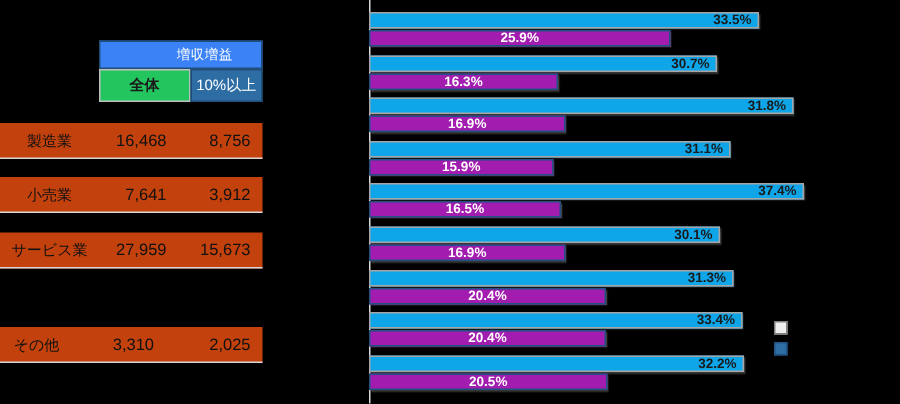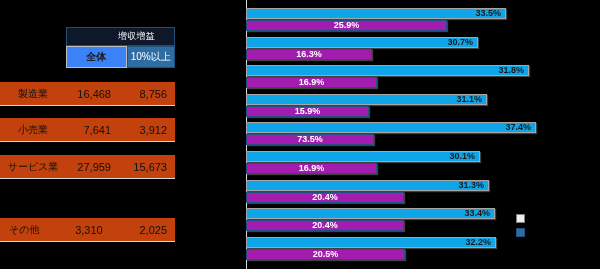--- a/index.html
+++ b/index.html
@@ -23,21 +23,21 @@
     width: 230px;
     height: 269px;
   }
 
   .tbl-header-top {
     position: absolute;
     left: 66px;
     top: 27px;
     width: 109px;
     height: 19px;
-    background: #0f172a;
+    background: #3b82f6;
     border: 1px solid #1f4e79;
     box-sizing: border-box;
     color: #ffffff;
     font-size: 9px;
     display: flex;
     align-items: center;
     justify-content: center;
     letter-spacing: 0.3px;
     padding-left: 32px;
   }
@@ -53,21 +53,21 @@
   }
   .tbl-header-sub .cell {
     display: flex;
     align-items: center;
     justify-content: center;
     font-size: 10px;
     box-sizing: border-box;
   }
   .tbl-header-sub .cell.light {
     width: 70px;
-    background: #3b82f6;
+    background: #22c55e;
     color: #1a1a1a;
     border: 1px solid #bfbfbf;
     font-weight: bold;
   }
   .tbl-header-sub .cell.dark {
     width: 56px;
     background: #2E6DA4;
     color: #ffffff;
     border: 1px solid #1f4e79;
   }
@@ -263,21 +263,21 @@
         </div>
         <div class="bar blue" style="width: 123px;">
           <span class="bar-label" style="right: auto; left: 50%; transform: translateX(-50%);">15.9%</span>
         </div>
       </div>
       <div class="bar-group" style="top: 122.4px;">
         <div class="bar gray" style="width: 290px;">
           <span class="bar-label">37.4%</span>
         </div>
         <div class="bar blue" style="width: 128px;">
-          <span class="bar-label" style="right: auto; left: 50%; transform: translateX(-50%);">73.5%</span>
+          <span class="bar-label" style="right: auto; left: 50%; transform: translateX(-50%);">16.5%</span>
         </div>
       </div>
       <div class="bar-group" style="top: 151px;">
         <div class="bar gray" style="width: 234px;">
           <span class="bar-label">30.1%</span>
         </div>
         <div class="bar blue" style="width: 131px;">
           <span class="bar-label" style="right: auto; left: 50%; transform: translateX(-50%);">16.9%</span>
         </div>
       </div>

